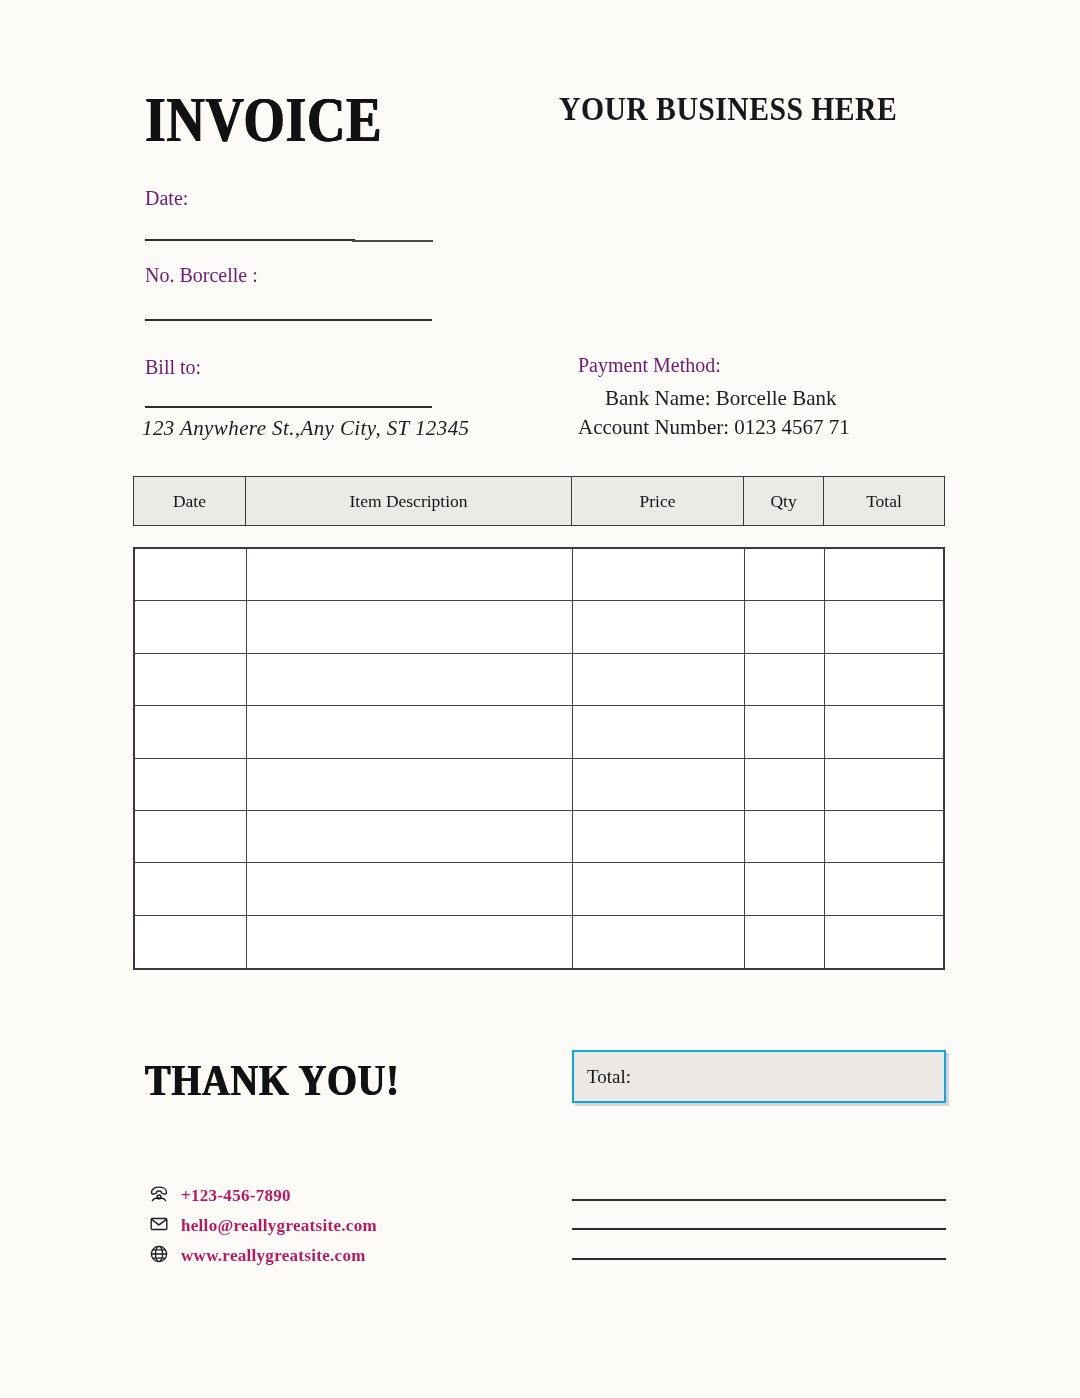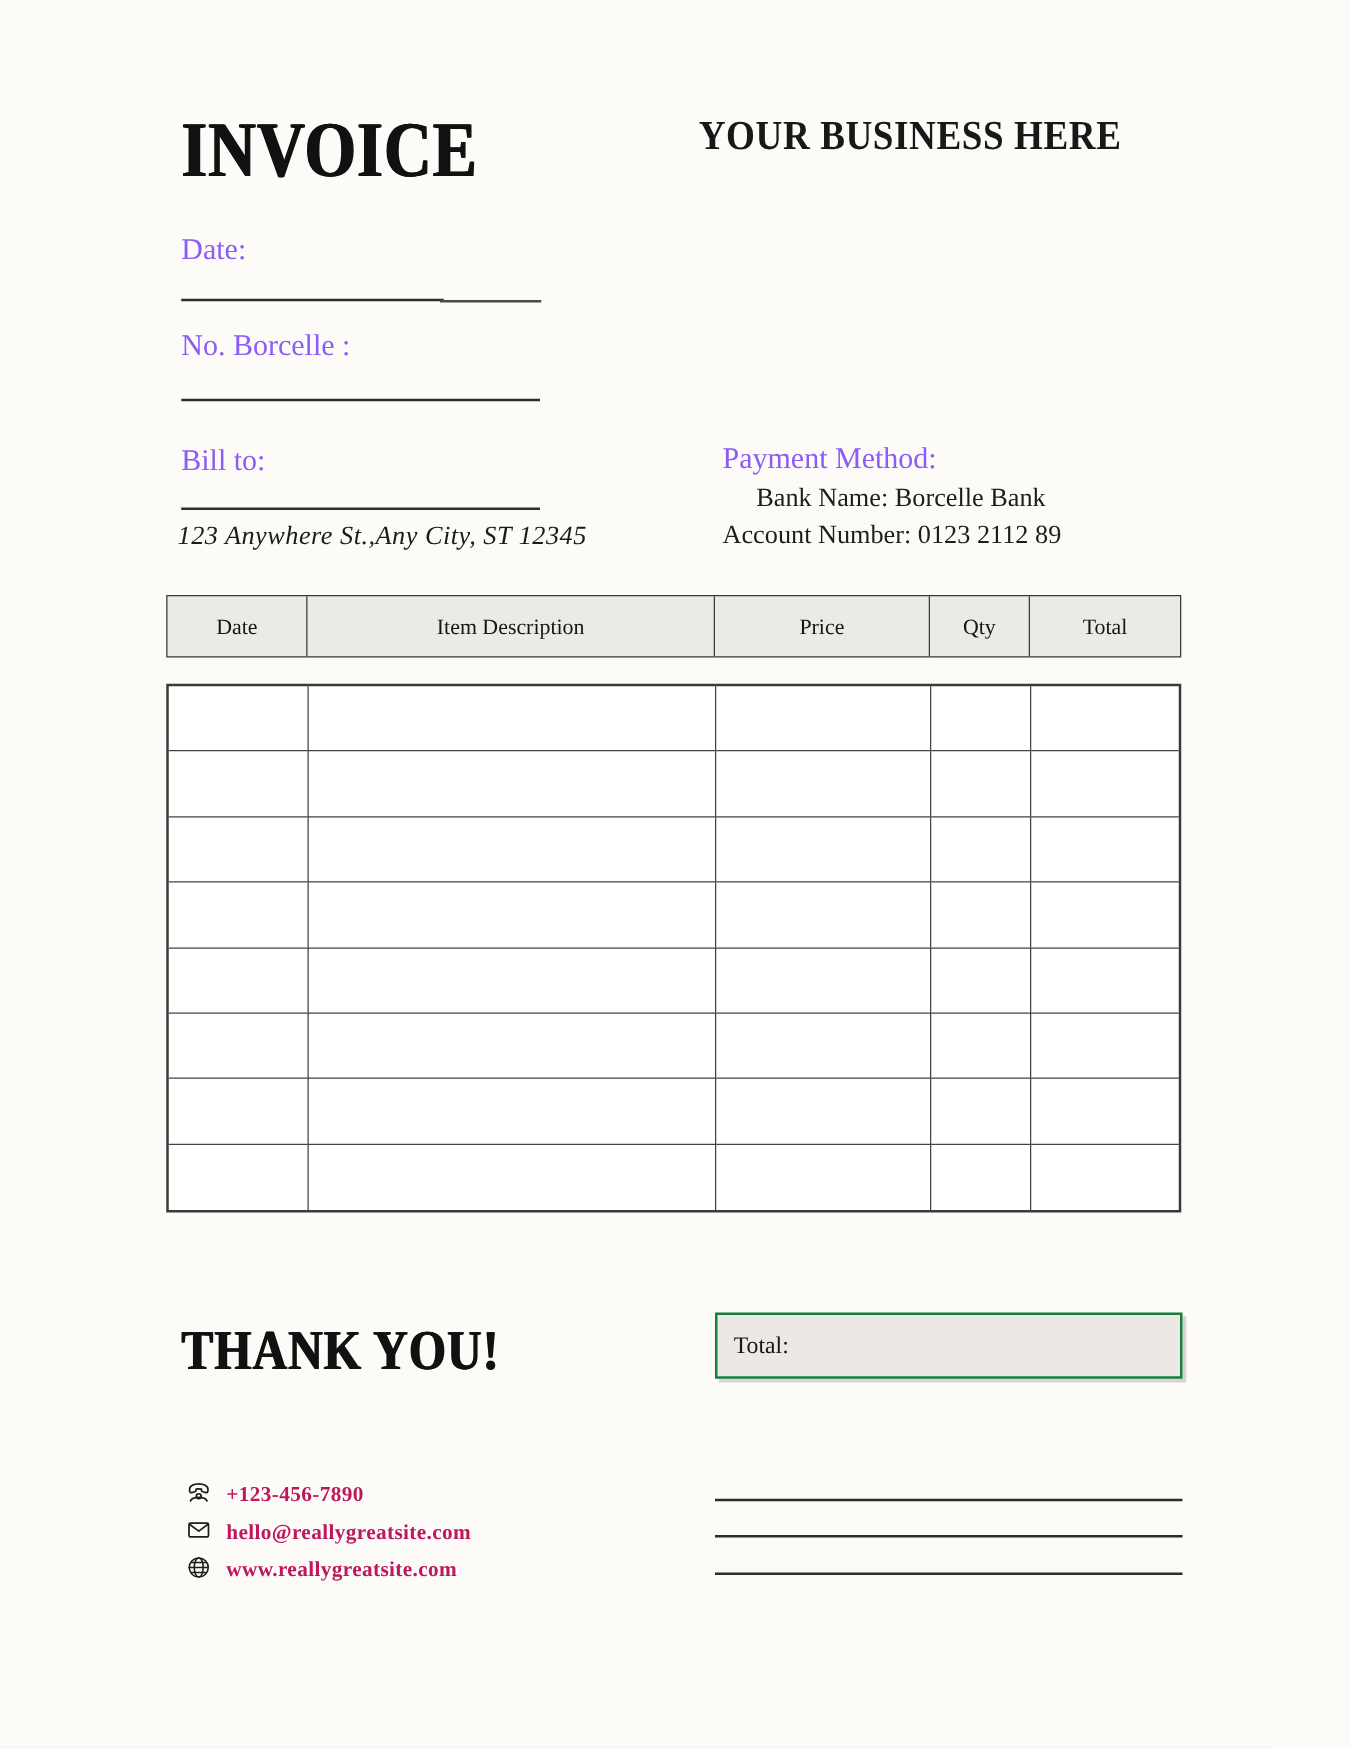--- a/index.html
+++ b/index.html
@@ -26,21 +26,21 @@
   }
   .business-name {
     left:559px; top:93px;
     font-size:33px; font-weight:600; line-height:1;
     color:#181818; letter-spacing:0.5px;
     transform:scaleX(0.9); transform-origin:left top;
     white-space:nowrap;
   }
 
   
-  .field-label { font-size:24px; color:#8b5cf6; white-space:nowrap; }
+  .field-label { font-size:20px; color:#701a75; white-space:nowrap; }
   .wline { background:#2d2d2d; height:2px; }
   .wline.thin { height:1.5px; background:#4a4a4a; }
 
   .date-label       { left:145px; top:187px; }
   .date-line-a      { left:145px; top:239px; width:210px; }
   .date-line-b      { left:352px; top:240px; width:81px; }
   .invoice-no-label { left:145px; top:264px; }
   .invoice-no-line  { left:145px; top:319px; width:287px; }
   .bill-to-label    { left:145px; top:356px; }
   .bill-to-line     { left:145px; top:406px; width:287px; }
@@ -84,21 +84,21 @@
     left:145px; top:1058px;
     font-size:45px; font-weight:bold; line-height:1;
     letter-spacing:1px; color:#111;
     transform:scaleX(0.85); transform-origin:left top;
     text-shadow:0.8px 0 0 currentColor, -0.5px 0 0 currentColor;
     white-space:nowrap;
   }
   .total-box {
     left:572px; top:1050px; width:374px; height:53px;
     background:#ece9e5;
-    border:2px solid #15803d; box-sizing:border-box;
+    border:2px solid #0ea5e9; box-sizing:border-box;
     box-shadow:3px 3px 0 #d8d5cf;
     display:flex; align-items:center;
   }
   .total-label { font-size:19px; padding-left:13px; color:#161616; }
 
   .contact-list {
     left:148px; top:1185px;
     display:flex; flex-direction:column; gap:8px;
   }
   .contact-row { display:flex; align-items:center; height:22px; }
@@ -127,21 +127,21 @@
 
   <div class="abs field-label invoice-no-label">No. Borcelle :</div>
   <div class="abs wline invoice-no-line"></div>
 
   <div class="abs field-label bill-to-label">Bill to:</div>
   <div class="abs wline bill-to-line"></div>
   <div class="abs bill-address">123 Anywhere St.,Any City, ST 12345</div>
 
   <div class="abs field-label payment-label">Payment Method:</div>
   <div class="abs payment-line1">Bank Name: Borcelle Bank</div>
-  <div class="abs payment-line2">Account Number: 0123 2112 89</div>
+  <div class="abs payment-line2">Account Number: 0123 4567 71</div>
 
   <div class="abs items-head">
     <div class="head-cell">Date</div>
     <div class="head-cell">Item Description</div>
     <div class="head-cell">Price</div>
     <div class="head-cell">Qty</div>
     <div class="head-cell">Total</div>
   </div>
 
   <div class="abs items-body">

